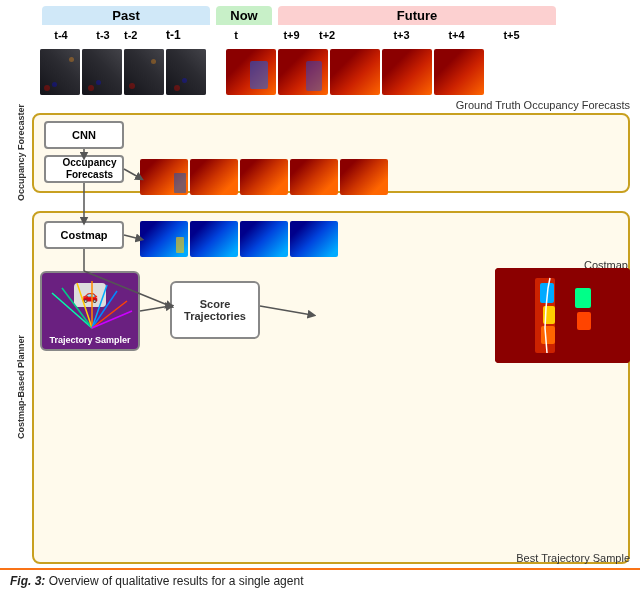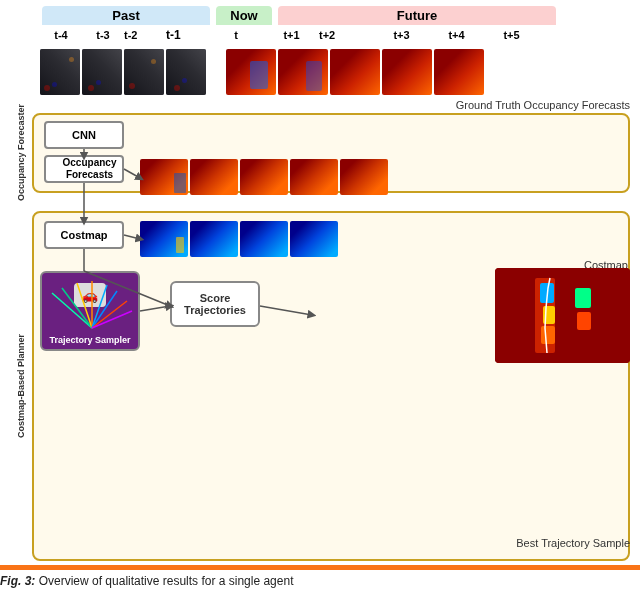--- a/index.html
+++ b/index.html
@@ -41,21 +41,21 @@
 
   <div style="display:flex; padding: 0 10px; gap:0px; align-items:center; height:20px; background:#fff;">
     <div style="width:30px;"></div>
 
     <div style="width:42px; text-align:center; font-size:11px; font-weight:bold;">t-4</div>
     <div style="width:42px; text-align:center; font-size:11px; font-weight:bold;">t-3</div>
     <div style="width:42px; font-size:11px; font-weight:bold;">t-2</div>
     <div style="width:42px; text-align:left; font-size:12px; font-weight:bold;">t-1</div>
     <div style="width:56px; text-align:center; font-size:11px; font-weight:bold;">t</div>
 
-    <div style="width:55px; text-align:center; font-size:11px; font-weight:bold;">t+1</div>
+    <div style="width:55px; text-align:center; font-size:11px; font-weight:bold;">t+9</div>
     <div style="width:55px; text-align:left; font-size:11px; font-weight:bold;">t+2</div>
     <div style="width:55px; text-align:center; font-size:11px; font-weight:bold;">t+3</div>
     <div style="width:55px; text-align:center; font-size:11px; font-weight:bold;">t+4</div>
     <div style="width:55px; text-align:center; font-size:11px; font-weight:bold;">t+5</div>
   </div>
 
   <div style="display:flex; padding: 2px 10px 2px 40px; gap:2px; align-items:center; height:54px;">
 
     <div style="width:40px; height:46px; background:#1a1a2e; border-radius:2px; position:relative; overflow:hidden;">
       <div style="position:absolute;bottom:4px;left:4px;width:6px;height:6px;background:red;border-radius:50%;"></div>
@@ -155,42 +155,42 @@
         <line x1="50" y1="55" x2="50" y2="8" stroke="#ff8800" stroke-width="1.5"></line>
         <line x1="50" y1="55" x2="65" y2="12" stroke="#00aaff" stroke-width="1.5"></line>
         <line x1="50" y1="55" x2="75" y2="18" stroke="#0088ff" stroke-width="1.5"></line>
         <line x1="50" y1="55" x2="85" y2="28" stroke="#ff4400" stroke-width="1.5"></line>
         <line x1="50" y1="55" x2="90" y2="38" stroke="#cc00ff" stroke-width="1.5"></line>
       </svg>
       <span style="font-size:9px; font-weight:bold; color:#fff; z-index:1; position:absolute; bottom:4px; left:0; right:0; text-align:center;">Trajectory
 Sampler</span>
     </div>
 
-    <div style="position:absolute; top:168px; left:160px; width:90px; height:46px; border:2px solid #888; background:#fff; border-radius:6px; display:flex; align-items:center; justify-content:center; z-index:3; text-align:center;">
+    <div style="position:absolute; top:168px; left:160px; width:90px; height:58px; border:2px solid #888; background:#fff; border-radius:6px; display:flex; align-items:center; justify-content:center; z-index:3; text-align:center;">
       <span style="font-size:11px; font-weight:bold; color:#333;">Score
 Trajectories</span>
     </div>
 
     <div style="position:absolute; top:155px; right:0; width:135px; height:95px; background:#8b0000; border-radius:4px; overflow:hidden; z-index:3;">
       
       <svg width="135" height="95" viewBox="0 0 135 95">
         <rect width="135" height="95" fill="#8b0000"></rect>
 
         <rect x="40" y="10" width="20" height="75" fill="#cc2200" rx="2"></rect>
 
         <rect x="45" y="15" width="14" height="20" fill="#00aaff" rx="2"></rect>
         <rect x="48" y="38" width="12" height="18" fill="#ffcc00" rx="2"></rect>
         <rect x="46" y="58" width="14" height="18" fill="#ff6600" rx="2"></rect>
         <rect x="80" y="20" width="16" height="20" fill="#00ff88" rx="2"></rect>
         <rect x="82" y="44" width="14" height="18" fill="#ff4400" rx="2"></rect>
 
         <polyline points="52,85 50,60 51,40 53,20 55,10" stroke="white" stroke-width="1.5" fill="none"></polyline>
       </svg>
     </div>
-    <div style="position:absolute; bottom:12px; right:0; font-size:11px; color:#333; z-index:3;">Best Trajectory Sample</div>
+    <div style="position:absolute; bottom:0; right:0; font-size:11px; color:#333; z-index:3;">Best Trajectory Sample</div>
 
     <svg style="position:absolute;top:0;left:0;width:100%;height:100%;z-index:4;pointer-events:none;">
 
       <defs>
         <marker id="arrowhead" markerWidth="6" markerHeight="6" refX="3" refY="3" orient="auto">
           <polygon points="0 0, 6 3, 0 6" fill="#555"></polygon>
         </marker>
       </defs>
 
       <line x1="74" y1="36" x2="74" y2="43" stroke="#555" stroke-width="1.5" marker-end="url(#arrowhead)"></line>
@@ -204,17 +204,17 @@
       <line x1="74" y1="136" x2="74" y2="158" stroke="#555" stroke-width="1.5"></line>
       <line x1="74" y1="158" x2="160" y2="193" stroke="#555" stroke-width="1.5" marker-end="url(#arrowhead)"></line>
 
       <line x1="130" y1="198" x2="160" y2="193" stroke="#555" stroke-width="1.5" marker-end="url(#arrowhead)"></line>
 
       <line x1="250" y1="193" x2="302" y2="202" stroke="#555" stroke-width="1.5" marker-end="url(#arrowhead)"></line>
     </svg>
 
   </div>
 
-  <div style="padding:4px 10px 6px 0; font-size:12px; color:#222; border-top:5px solid #f97316;">
+  <div style="padding:4px 10px 6px 10px; font-size:12px; color:#222; border-top:2px solid #f97316;">
     <span style="font-weight:bold; font-style:italic;">Fig. 3:</span><span> Overview of qualitative results for a single agent</span>
   </div>
 
 </div>
 
 </body></html>

